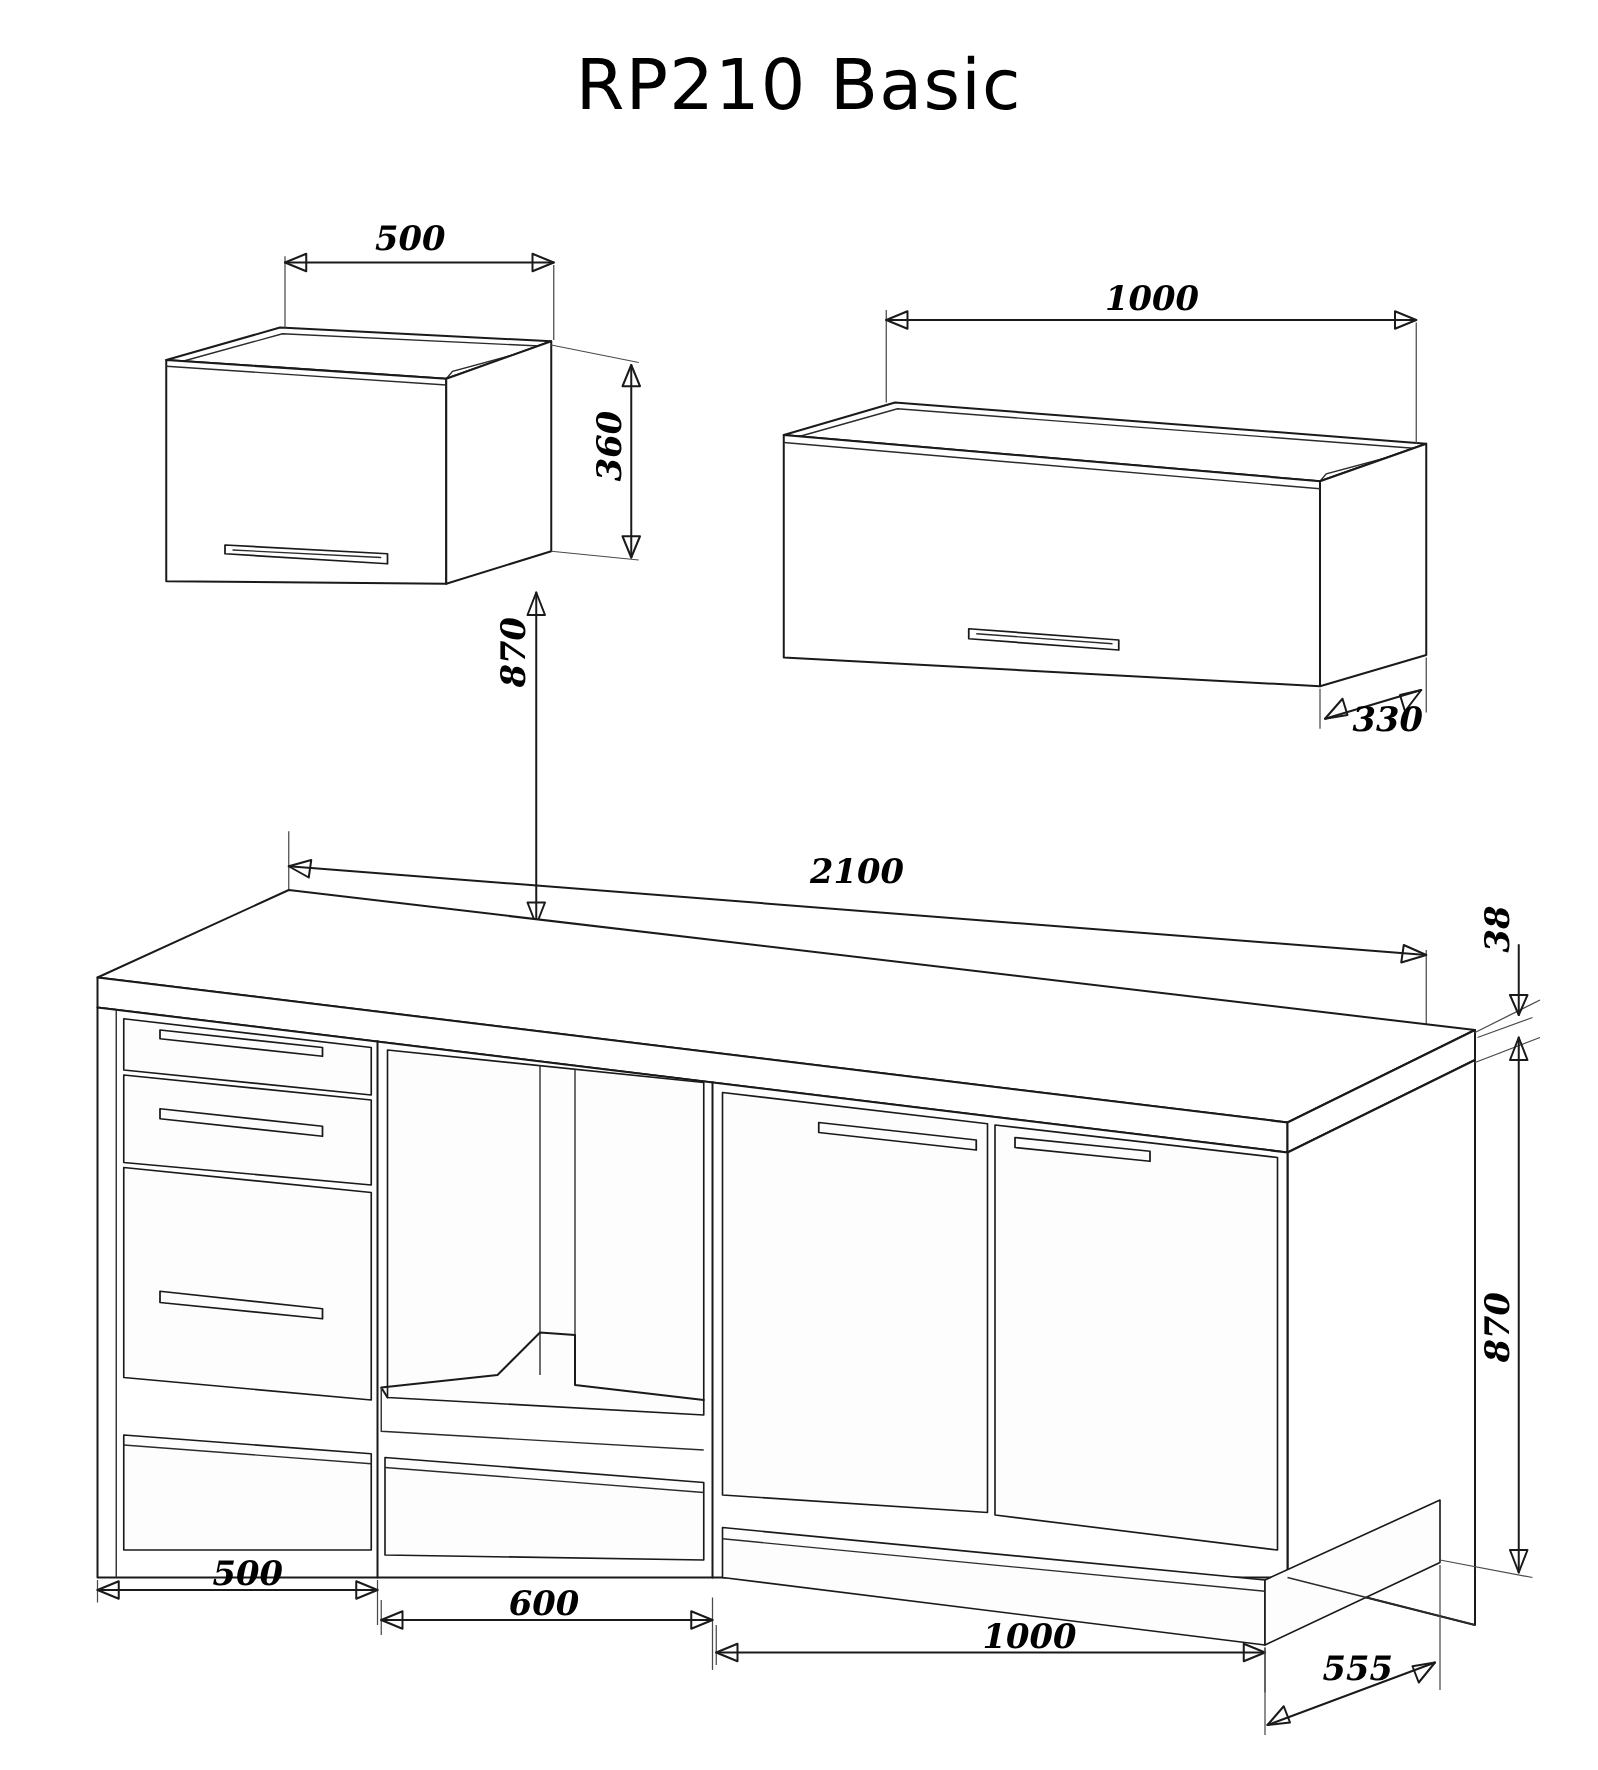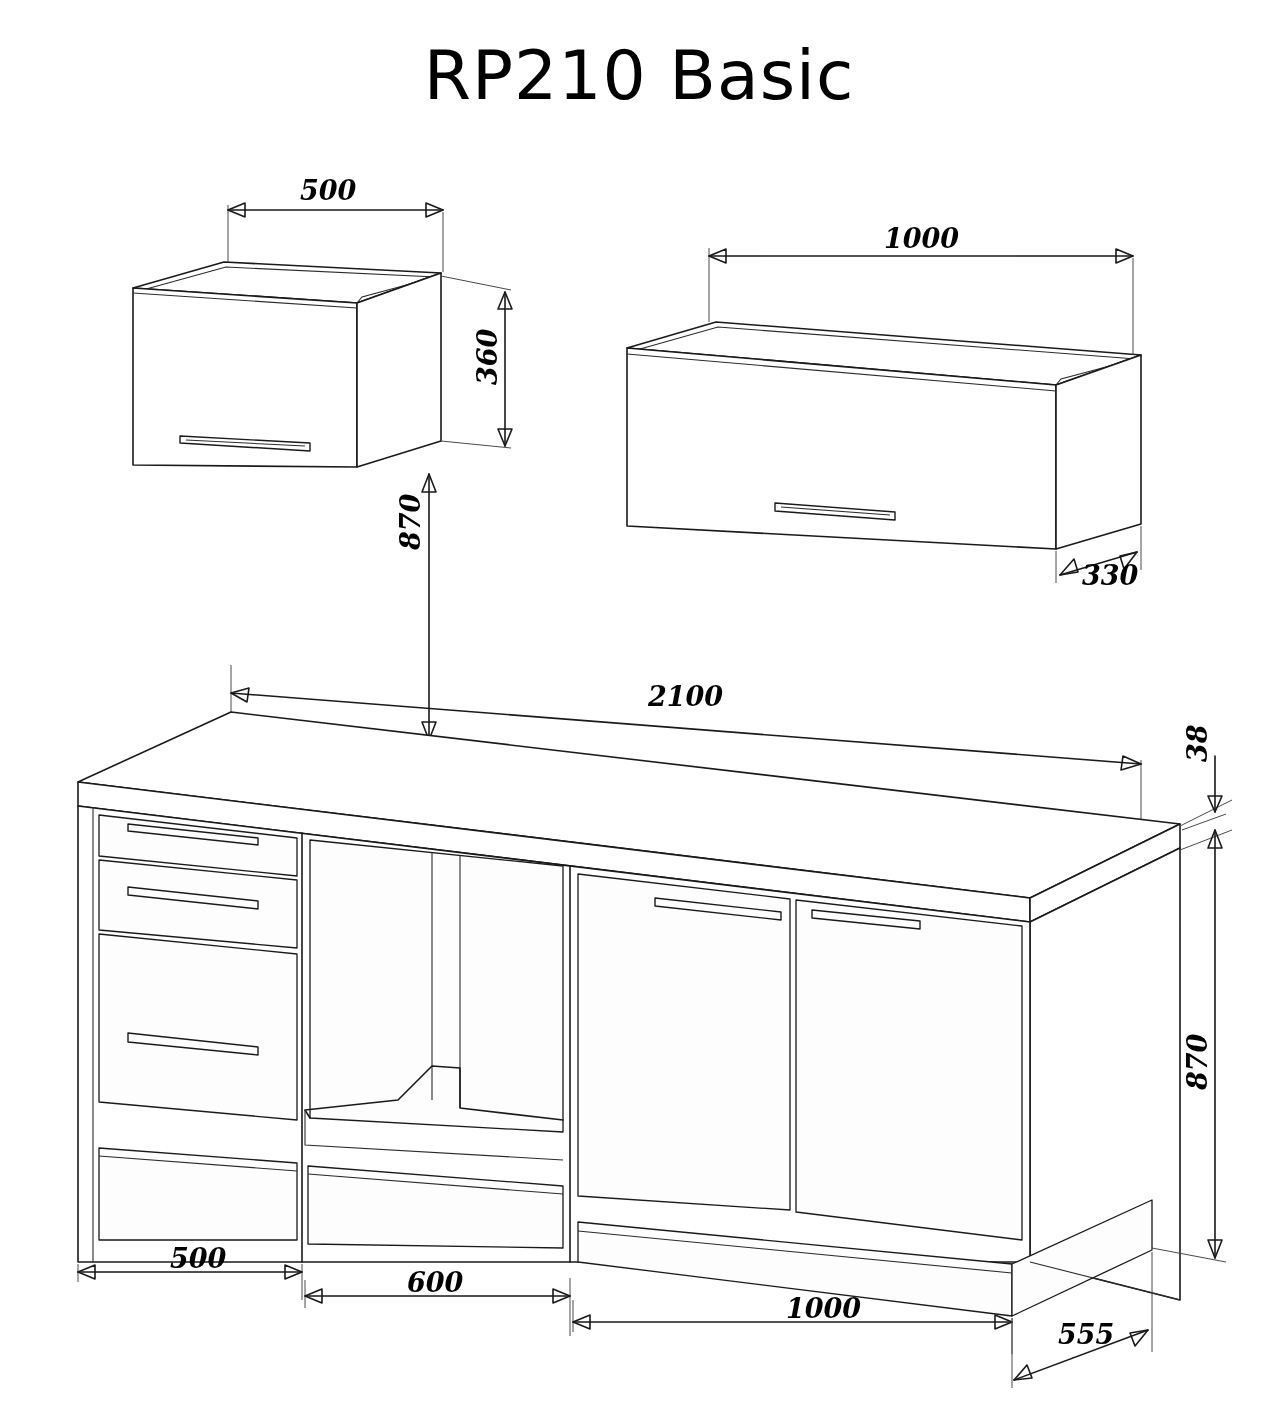--- a/index.html
+++ b/index.html
@@ -17,21 +17,21 @@
     background: #ffffff;
     overflow: hidden;
   }
   #title {
     position: absolute;
     left: 0;
     top: 36px;
     width: 1278px;
     text-align: center;
     font-family: "DejaVu Sans", sans-serif;
-    font-size: 68px;
+    font-size: 56px;
     font-weight: 400;
     letter-spacing: 1px;
     color: #000000;
     white-space: nowrap;
   }
   svg {
     position: absolute;
     left: 0;
     top: 0;
   }

